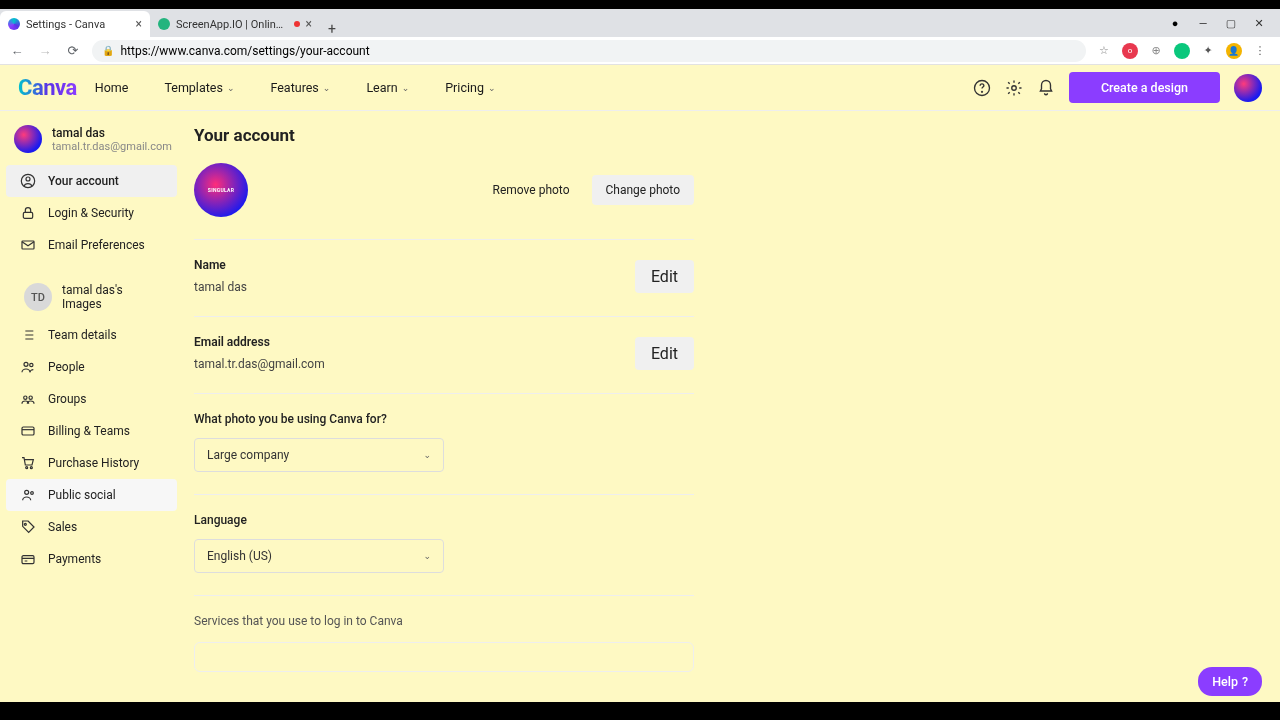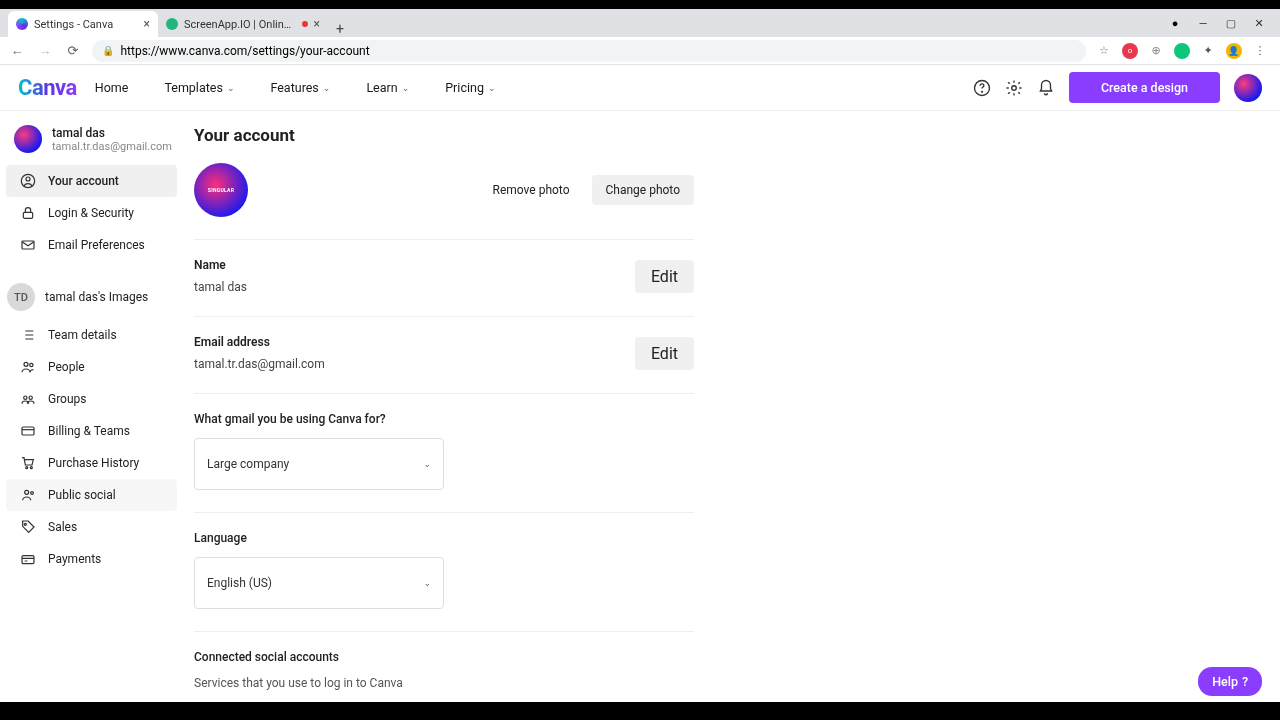--- a/index.html
+++ b/index.html
@@ -1,41 +1,41 @@
 <!DOCTYPE html>
 <html><head>
 <meta charset="utf-8">
 <style>
 * { margin: 0; padding: 0; box-sizing: border-box; font-family: -apple-system, BlinkMacSystemFont, "Segoe UI", Roboto, Helvetica, Arial, sans-serif; }
 body { width: 1280px; height: 720px; overflow: hidden; background: #000; display: flex; flex-direction: column; }
 .black-bar { height: 9px; background: #000; flex-shrink: 0; }
 
 
 .browser-chrome { background: #dfe1e5; flex-shrink: 0; }
-.tab-bar { height: 28px; display: flex; align-items: flex-end; padding-left: 8px; gap: 0; }
+.tab-bar { height: 28px; display: flex; align-items: flex-end; gap: 0; }
 .tab { height: 26px; display: flex; align-items: center; padding: 0 8px; gap: 6px; font-size: 11px; color: #333; border-radius: 6px 6px 0 0; min-width: 150px; max-width: 170px; position: relative; }
 .tab.active { background: #fff; }
 .tab-favicon { width: 12px; height: 12px; border-radius: 50%; flex-shrink: 0; }
 .tab-title { flex: 1; white-space: nowrap; overflow: hidden; text-overflow: ellipsis; }
 .tab-close { font-size: 12px; color: #555; cursor: pointer; }
 .new-tab { width: 24px; text-align: center; font-size: 14px; color: #444; cursor: pointer; }
 .win-controls { margin-left: auto; display: flex; gap: 14px; padding: 0 14px 0 0; font-size: 11px; color: #333; align-self: center; }
 .win-controls span { cursor: pointer; width: 14px; text-align: center; }
 
 .addr-bar { height: 28px; background: #fff; display: flex; align-items: center; padding: 0 8px; gap: 10px; border-bottom: 1px solid #e2e2e2; }
 .nav-btn { width: 18px; text-align: center; color: #5f6368; font-size: 13px; cursor: pointer; }
 .nav-btn.disabled { color: #bcbcbc; }
 .url-field { flex: 1; display: flex; align-items: center; height: 22px; background: #f1f3f4; border-radius: 11px; padding: 0 10px; font-size: 12px; color: #202124; gap: 6px; }
 .url-field .lock { color: #5f6368; font-size: 10px; }
 .url-field input { flex: 1; border: none; background: transparent; font-size: 12px; color: #000000; outline: none; }
 .ext-icons { display: flex; gap: 10px; align-items: center; padding-right: 4px; }
 .ext-icon { width: 16px; height: 16px; border-radius: 50%; display: flex; align-items: center; justify-content: center; font-size: 11px; cursor: pointer; }
 
 
-.app { flex: 1; background: #ffffff; display: flex; flex-direction: column; overflow: hidden; }
+.app { flex: 1; background: #fef9c3; display: flex; flex-direction: column; overflow: hidden; }
 .app-header { height: 46px; display: flex; align-items: center; padding: 0 18px; border-bottom: 1px solid #eee; gap: 18px; }
 .logo { font-size: 22px; font-weight: 700; letter-spacing: -0.5px; background: linear-gradient(90deg,#00c4cc 0%,#5a32e6 50%,#8b3dff 100%); -webkit-background-clip: text; background-clip: text; color: transparent; cursor: pointer; }
 .top-nav { display: flex; gap: 36px; font-size: 12.5px; color: #1a1a1a; }
 .top-nav-item { display: flex; align-items: center; gap: 4px; cursor: pointer; }
 .chev { font-size: 9px; color: #666; }
 .header-right { margin-left: auto; display: flex; align-items: center; gap: 14px; }
 .hicon { width: 18px; height: 18px; display: flex; align-items: center; justify-content: center; color: #333; cursor: pointer; }
 .create-btn { background: #8b3dff; color: #fff; font-size: 12.5px; font-weight: 500; padding: 8px 32px; border-radius: 4px; cursor: pointer; border:none; }
 .avatar-sm { width: 28px; height: 28px; border-radius: 50%; background: radial-gradient(circle at 35% 35%, #ff3b7b, #1a1aef 70%); cursor: pointer; }
 
@@ -44,40 +44,40 @@
 
 .sidebar { width: 184px; padding: 14px 0 0 0; border-right: 1px solid transparent; overflow-y: auto; flex-shrink: 0; }
 .sb-user { display: flex; align-items: center; gap: 10px; padding: 0 14px 12px 14px; }
 .sb-avatar { width: 28px; height: 28px; border-radius: 50%; background: radial-gradient(circle at 35% 35%, #ff3b7b, #1a1aef 70%); flex-shrink:0; }
 .sb-user-text .nm { font-size: 12px; color: #1a1a1a; font-weight: 500; }
 .sb-user-text .em { font-size: 11px; color: #888; }
 .sb-item { display: flex; align-items: center; gap: 12px; padding: 8px 14px; font-size: 12px; color: #222; cursor: pointer; border-radius: 4px; margin: 0 6px; }
 .sb-item.active { background: #f0f0f0; font-weight: 500; }
 .sb-icon { width: 16px; height: 16px; display: flex; align-items: center; justify-content: center; color: #333; flex-shrink:0; }
 .sb-sep { height: 14px; }
-.sb-team { display: flex; align-items: center; gap: 10px; padding: 8px 7px; font-size: 12px; color: #222; }
+.sb-team { display: flex; align-items: center; gap: 10px; padding: 8px 24px; font-size: 12px; color: #222; }
 .sb-team-badge { width: 28px; height: 28px; border-radius: 50%; background: #d9d9d9; display:flex; align-items:center; justify-content:center; font-size:11px; color:#555; font-weight:500; flex-shrink:0;}
 
 
 .main { flex: 1; overflow-y: auto; padding: 14px 0 40px 0; }
 .main-inner { max-width: 500px; margin-left: 10px; }
 .page-title { font-size: 17px; font-weight: 700; color: #222; margin-bottom: 18px; }
 .section-label { font-size: 12px; font-weight: 600; color: #222; margin-bottom: 12px; }
 .photo-row { display: flex; align-items: center; gap: 20px; }
 .profile-photo { width: 54px; height: 54px; border-radius: 50%; background: radial-gradient(circle at 40% 40%, #ff2d7a, #1a1aef 75%); display:flex; align-items:center; justify-content:center; color:#fff; font-size:6px; font-weight:700; position:relative; }
 .profile-photo::after{ content:"SINGULAR"; font-size:5px; letter-spacing:0.3px; }
 .photo-actions { margin-left: auto; display: flex; gap: 10px; }
 .btn-plain { background: transparent; border: none; font-size: 12px; color: #222; padding: 8px 12px; cursor: pointer; }
 .btn-gray { background: #f0f0f0; border: none; font-size: 12px; color: #222; padding: 8px 14px; border-radius: 4px; cursor: pointer; }
 .divider { border: none; border-top: 1px solid #eee; margin: 22px 0 18px 0; }
 .field-row { display: flex; align-items: center; }
 .field-col .lbl { font-size: 12px; font-weight: 600; color: #222; margin-bottom: 8px; }
 .field-col .val { font-size: 12px; color: #444; }
 .edit-btn { margin-left: auto; background: #f0f0f0; border: none; font-size: 16px; color: #222; padding: 7px 16px; border-radius: 4px; cursor: pointer; }
-.select-box { width: 250px; border: 1px solid #ddd; border-radius: 4px; height: 52px; display: flex; align-items: center; padding: 4px 12px; font-size: 12px; color: #333; cursor: pointer; justify-content: space-between; }
+.select-box { width: 250px; border: 1px solid #ddd; border-radius: 4px; height: 34px; display: flex; align-items: center; padding: 4px 12px; font-size: 12px; color: #333; cursor: pointer; justify-content: space-between; }
 .connected-box { border: 1px solid #eee; border-radius: 6px; padding: 14px 16px; display: flex; align-items: center; gap: 12px; margin-top: 14px; }
 .sub-text { font-size: 12px; color: #555; margin-top: 4px; }
 
 
 .help-btn { position: fixed; right: 18px; bottom: 24px; background: #8b3dff; color: #fff; font-size: 12.5px; font-weight: 500; padding: 7px 14px; border-radius: 14px; cursor: pointer; display: flex; align-items: center; gap: 4px; border:none;}
 </style>
 </head>
 <body>
 
 <div class="black-bar"></div>
@@ -317,35 +317,34 @@
 
         <div class="field-row">
           <div class="field-col">
             <div class="lbl">Email address</div>
             <div class="val">tamal.tr.das@gmail.com</div>
           </div>
           <button class="edit-btn">Edit</button>
         </div>
         <hr class="divider">
 
-        <div class="section-label" style="font-weight:500">What gmail you be using Canva for?</div>
+        <div class="section-label" style="font-weight:500">What photo you be using Canva for?</div>
         <div class="select-box">
           <span>Large company</span>
           <span class="chev">⌄</span>
         </div>
         <hr class="divider">
 
         <div class="section-label" style="font-weight:500">Language</div>
         <div class="select-box">
           <span>English (US)</span>
           <span class="chev">⌄</span>
         </div>
         <hr class="divider">
 
-        <div class="section-label" style="font-weight:500">Connected social accounts</div>
         <div class="sub-text">Services that you use to log in to Canva</div>
         <div class="connected-box">
           
           
           
         </div>
       </div>
     </div>
   </div>
 </div>

